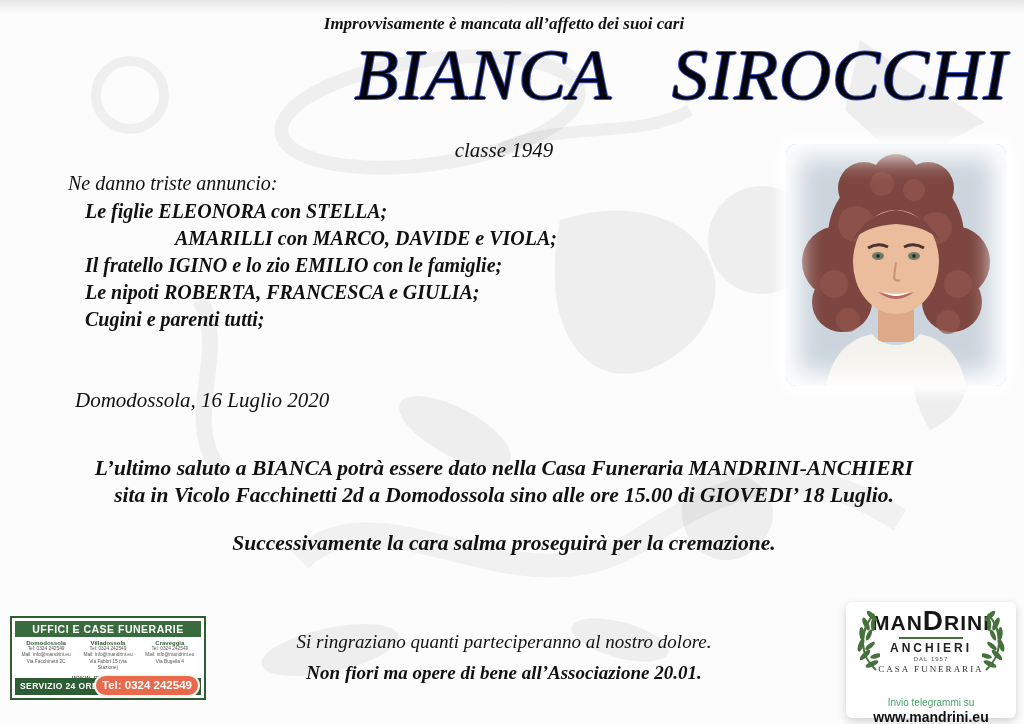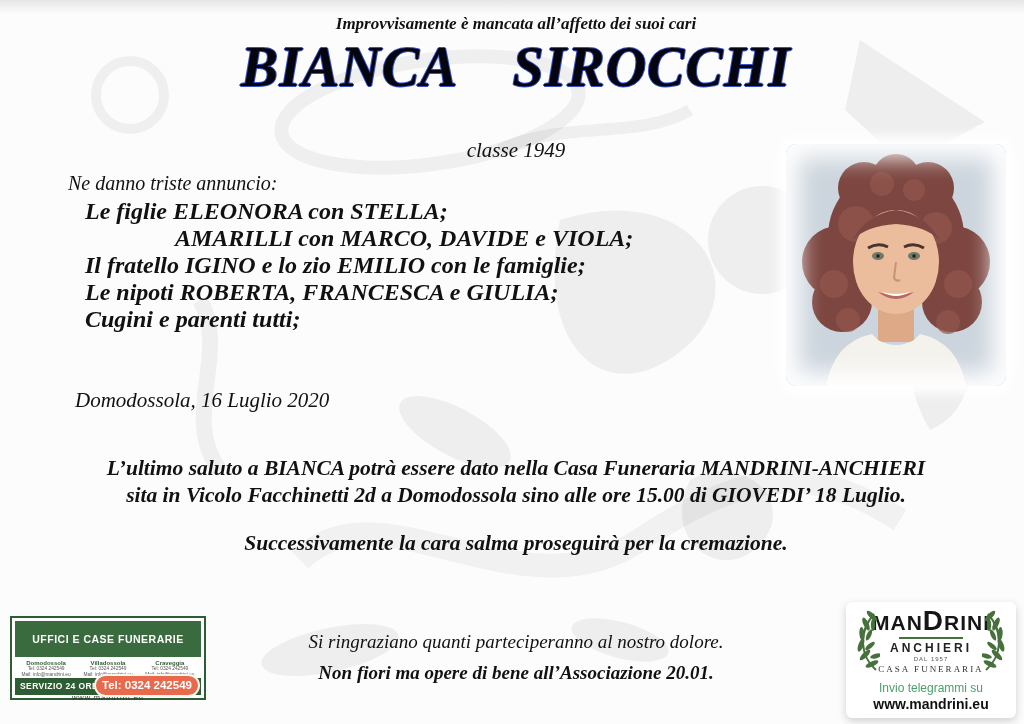--- a/index.html
+++ b/index.html
@@ -6,31 +6,32 @@
   #page{
     position:relative;width:1024px;height:724px;overflow:hidden;
     background:#fcfcfc;
     font-family:"Liberation Serif", serif;color:#111;
   }
   #page::before{
     content:"";position:absolute;left:0;top:0;right:0;height:14px;
     background:linear-gradient(#e6e6e6,rgba(255,255,255,0));pointer-events:none;
   }
   .bg-art{position:absolute;left:0;top:0;pointer-events:none;}
-  .center{left:12px;width:1008px;text-align:center;}
+  .center{left:0;width:1008px;text-align:center;}
   .abs{position:absolute;}
   .intro-line{top:14px;font-size:17px;font-weight:bold;font-style:italic;}
   .big-title{
-    top:38px;font-size:56px;line-height:1.05;font-weight:bold;font-style:italic;
+    top:38px;font-size:72px;line-height:1.05;font-weight:normal;font-style:italic;
     color:#05050f;word-spacing:42px;letter-spacing:1px;
     text-shadow:-1px 0 0 #3752c8, 1px 0 0 #3752c8, 0 -1px 0 #3752c8, 0 1px 0 #3752c8;
+    text-align:right;
   }
   .classe{top:138px;font-size:21px;font-style:italic;}
   .annuncio{left:68px;top:172px;font-size:20px;font-style:italic;}
-  .family{left:85px;top:198px;font-size:24px;font-weight:bold;font-style:italic;line-height:27px;white-space:nowrap;}
+  .family{left:85px;top:198px;font-size:20px;font-weight:bold;font-style:italic;line-height:27px;white-space:nowrap;}
   .family .indent{padding-left:90px;}
   .dateline{left:75px;top:388px;font-size:21px;font-style:italic;}
   .funeral{top:455px;font-size:21.5px;font-weight:bold;font-style:italic;line-height:27px;}
   .cremation{top:531px;font-size:21.5px;font-weight:bold;font-style:italic;}
   .thanks{top:631px;font-size:19px;font-style:italic;}
   .donation{top:662px;font-size:19px;font-weight:bold;font-style:italic;}
 
   
   .photo{
     left:786px;top:144px;width:220px;height:242px;border-radius:10px;overflow:hidden;
@@ -43,21 +44,21 @@
   }
 
   
   .offices-box{
     left:10px;top:616px;width:196px;height:84px;background:#ffffff;
     border:2px solid #2f5d33;box-sizing:border-box;
     font-family:"Liberation Sans", sans-serif;
   }
   .offices-header{
     margin:3px 3px 2px 3px;background:#3a6b3e;color:#fff;text-align:center;
-    font-size:10.5px;font-weight:bold;letter-spacing:.5px;padding:12px 0;
+    font-size:10.5px;font-weight:bold;letter-spacing:.5px;padding:2px 0;
   }
   .offices-cols{display:flex;justify-content:space-between;padding:1px 5px 0 5px;}
   .office-col{width:32%;text-align:center;}
   .office-city{font-size:6px;font-weight:bold;color:#2f5d33;}
   .office-line{font-size:4.8px;color:#555;line-height:1.35;}
   .offices-site{text-align:center;font-size:7.5px;letter-spacing:1px;color:#333;margin-top:1px;}
   .service-bar{
     position:absolute;left:3px;right:3px;bottom:3px;height:17px;background:#2f5d33;
   }
   .service-label{position:absolute;left:5px;top:0;line-height:17px;color:#fff;font-size:8.5px;font-weight:bold;letter-spacing:.4px;}
@@ -76,21 +77,21 @@
   .wreath{position:absolute;top:6px;pointer-events:none;}
   .wreath.left{left:6px;}
   .wreath.right{right:6px;}
   .brand-name{font-weight:bold;color:#161616;letter-spacing:1px;line-height:22px;}
   .brand-name .n1,.brand-name .n3{font-size:21px;margin-top:48px;}
   .brand-name .n2{font-size:28px;}
   .brand-rule{width:64px;height:2px;background:#46713c;margin:1px auto 2px auto;}
   .brand-sub{font-size:12px;letter-spacing:3px;color:#222;font-weight:bold;}
   .brand-since{font-size:6px;color:#555;letter-spacing:1px;margin-top:1px;}
   .brand-type{font-family:"Liberation Serif",serif;font-size:9px;letter-spacing:2px;color:#333;margin-top:2px;}
-  .brand-telegram{font-size:12px;color:#4aa06b;margin-top:7px;}
+  .brand-telegram{font-size:10px;color:#4aa06b;margin-top:23px;}
   .brand-site{font-size:14px;font-weight:bold;color:#111;margin-top:1px;}
 </style>
 </head>
 <body>
 
 <div id="page">
 
   <svg class="bg-art" width="1024" height="724" viewBox="0 0 1024 724">
     <g fill="none" stroke="#000" stroke-opacity="0.05">
       <ellipse cx="430" cy="112" rx="150" ry="52" stroke-width="14" transform="rotate(-8 430 112)"></ellipse>

